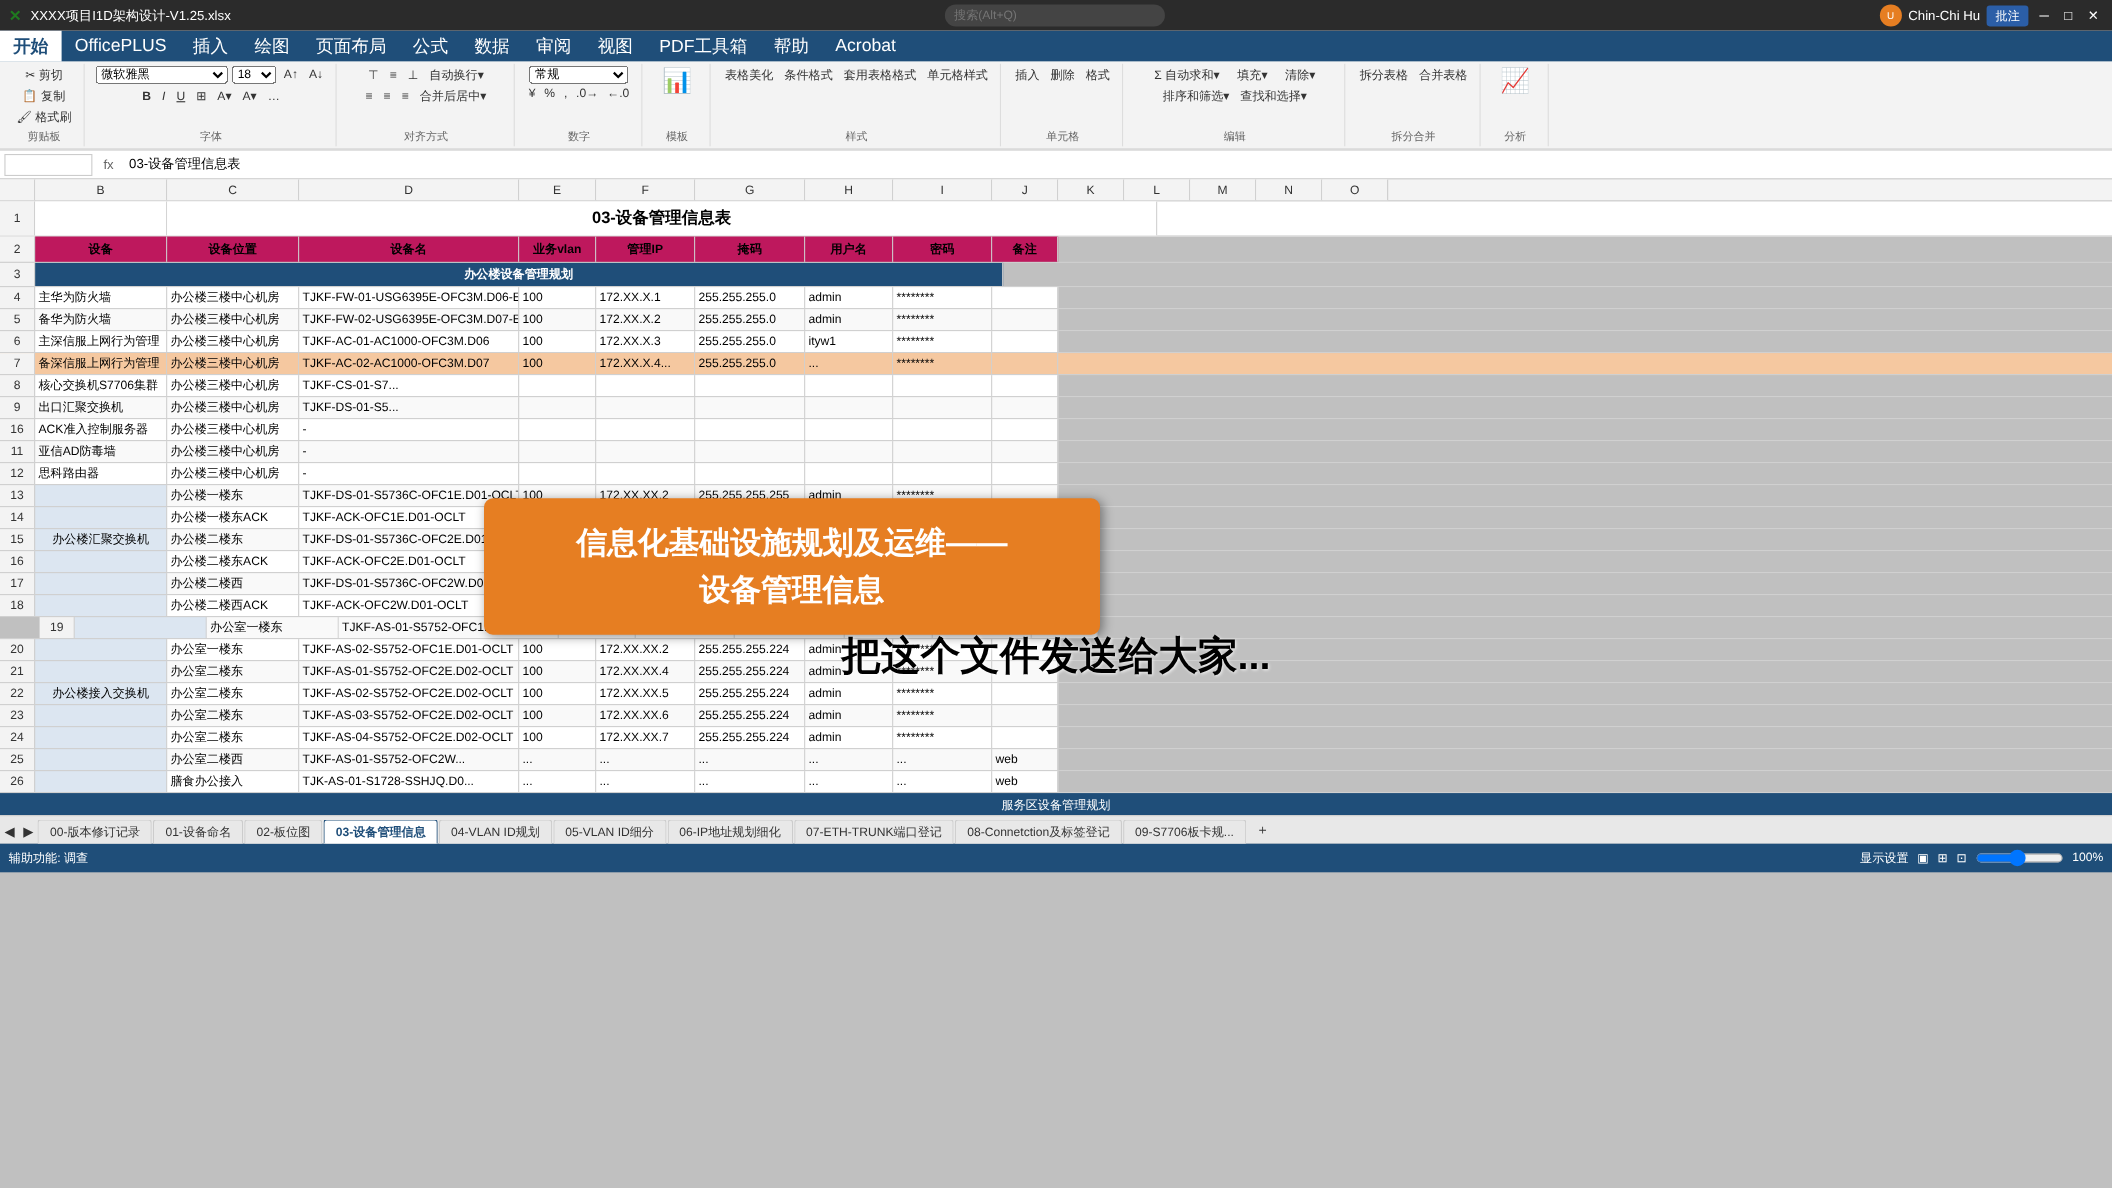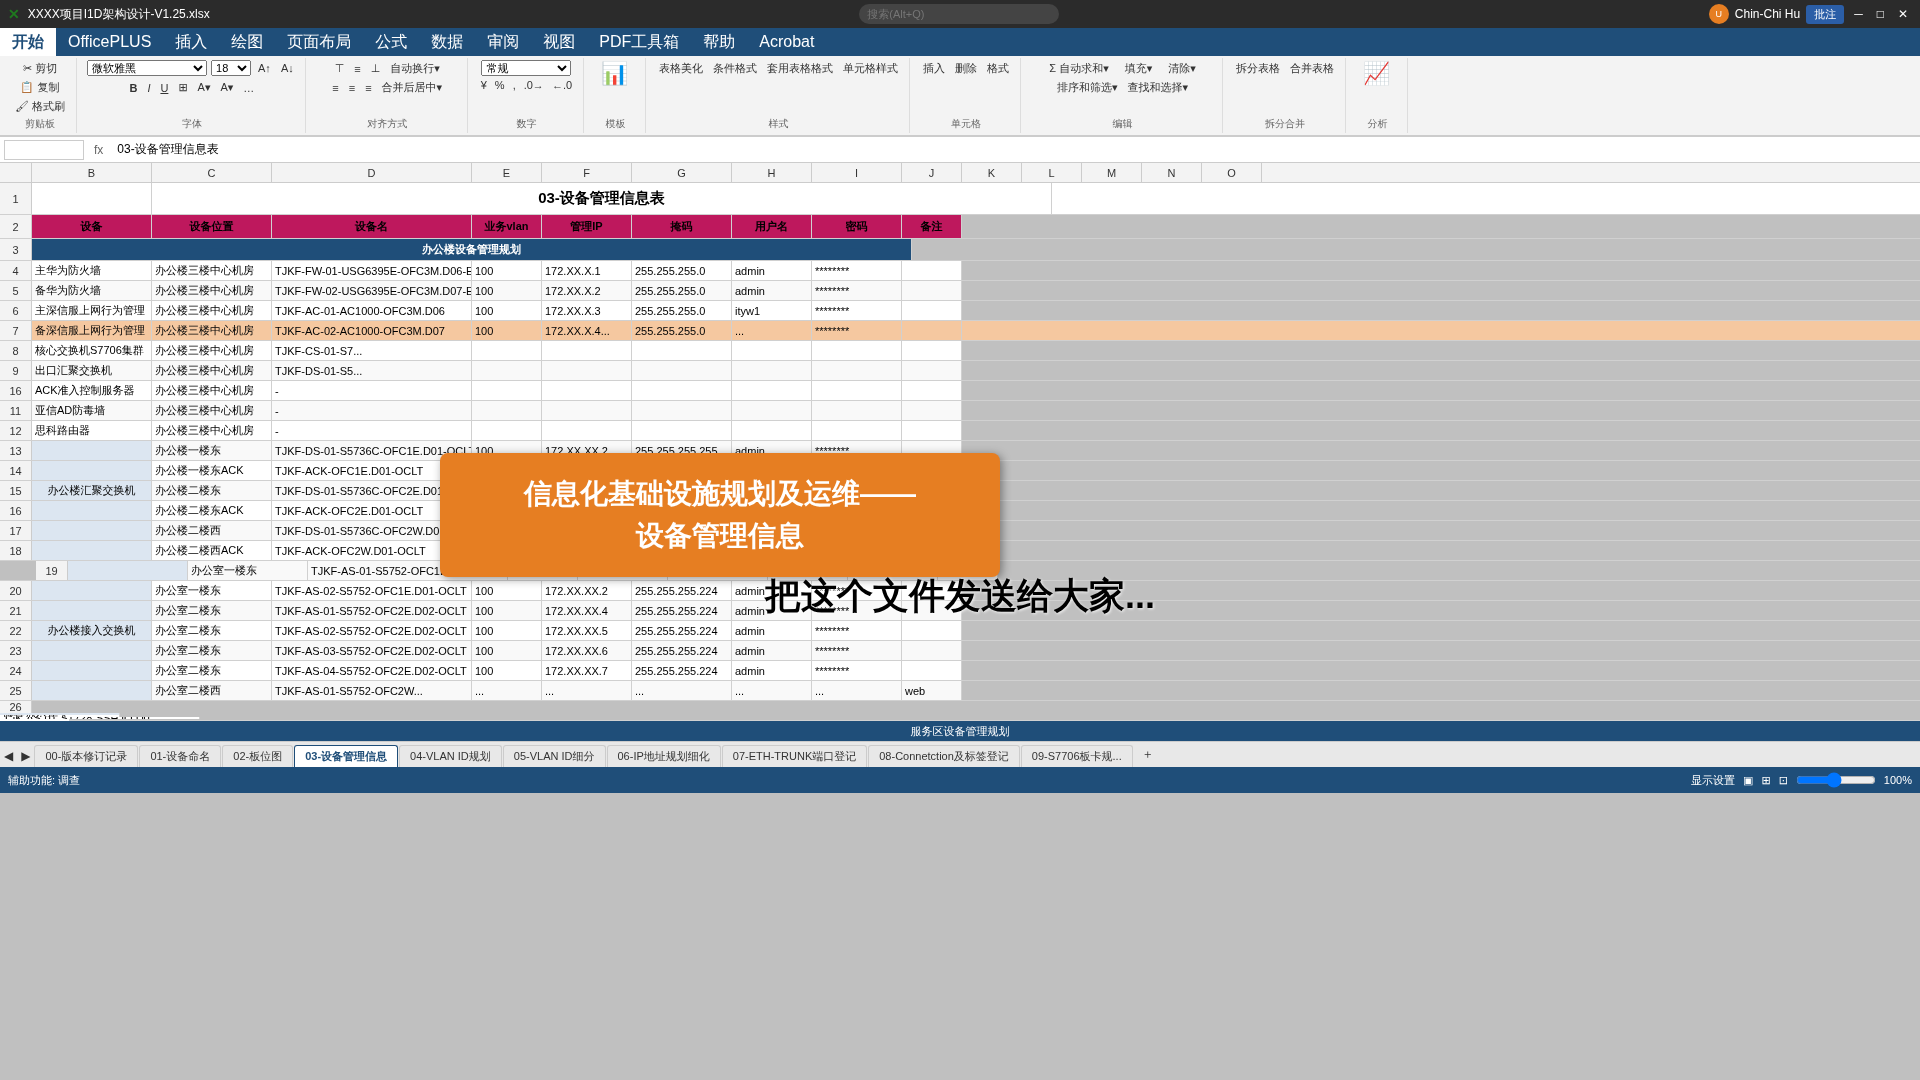--- a/index.html
+++ b/index.html
@@ -765,21 +765,21 @@
       <div class="cell col-c cell-alt">办公室二楼西</div>
       <div class="cell col-d cell-alt">TJKF-AS-01-S5752-OFC2W...</div>
       <div class="cell col-e cell-alt">...</div>
       <div class="cell col-f cell-alt">...</div>
       <div class="cell col-g cell-alt">...</div>
       <div class="cell col-h cell-alt">...</div>
       <div class="cell col-i cell-alt">...</div>
       <div class="cell col-j cell-alt">web</div>
     </div>
 
-    <div class="grid-row" style="height:20px;flex-direction:column;">
+    <div class="grid-row" style="height:20px;">
       <div class="row-num">26</div>
       <div class="cell col-b cell-data cell-merged-left" style="background:#dce6f1;"></div>
       <div class="cell col-c cell-data">膳食办公接入</div>
       <div class="cell col-d cell-data">TJK-AS-01-S1728-SSHJQ.D0...</div>
       <div class="cell col-e cell-data">...</div>
       <div class="cell col-f cell-data">...</div>
       <div class="cell col-g cell-data">...</div>
       <div class="cell col-h cell-data">...</div>
       <div class="cell col-i cell-data">...</div>
       <div class="cell col-j cell-data">web</div>

